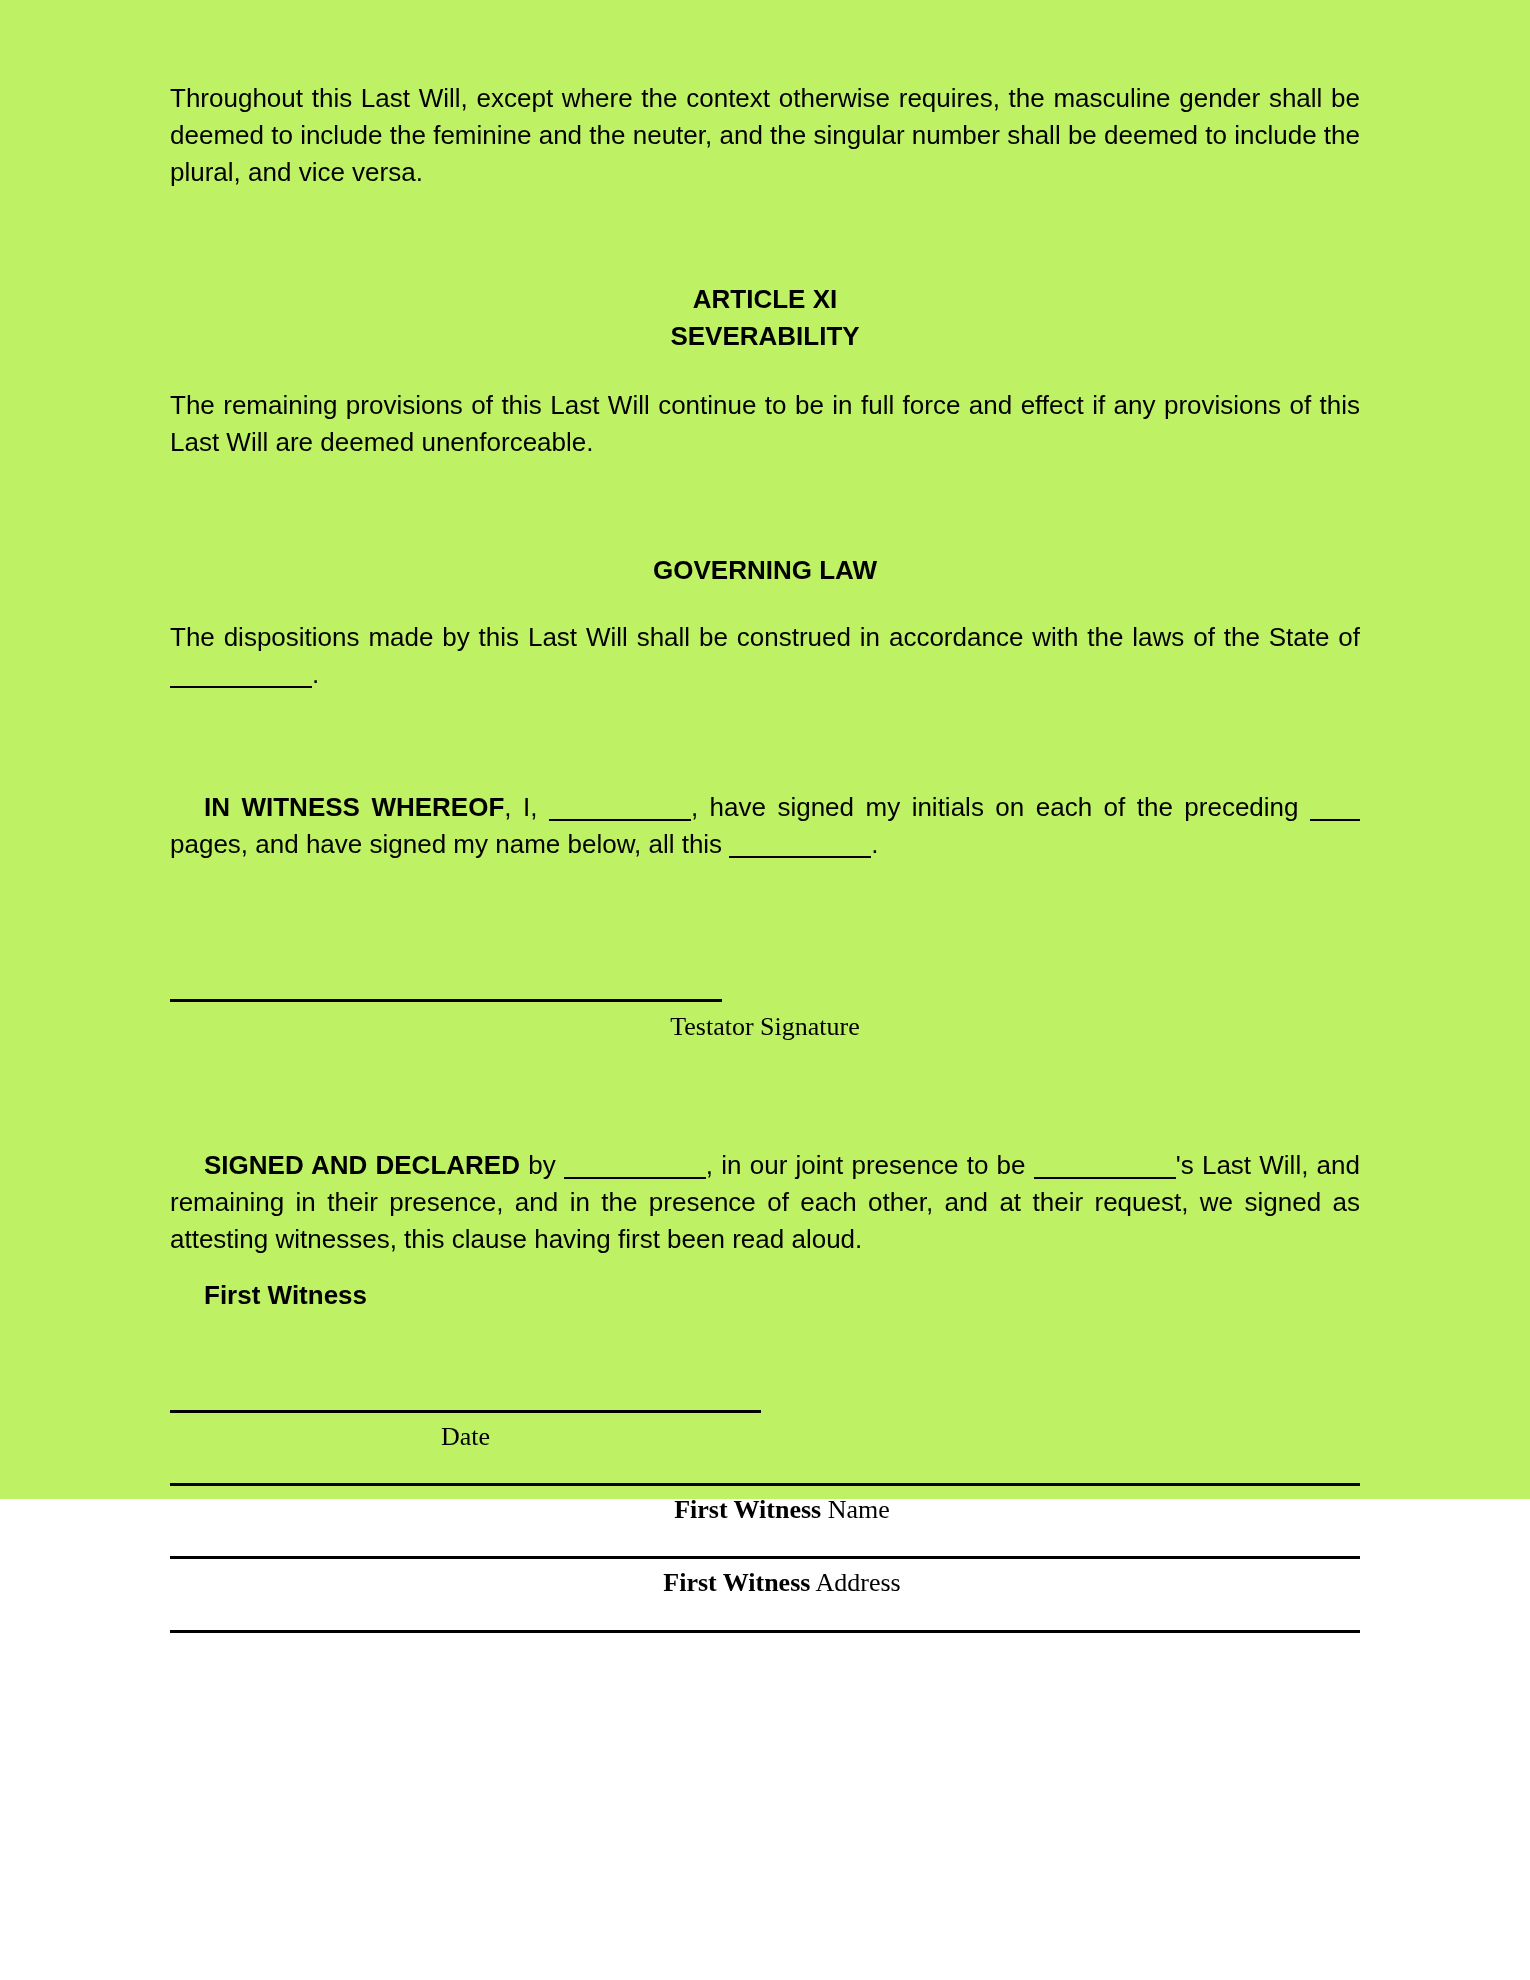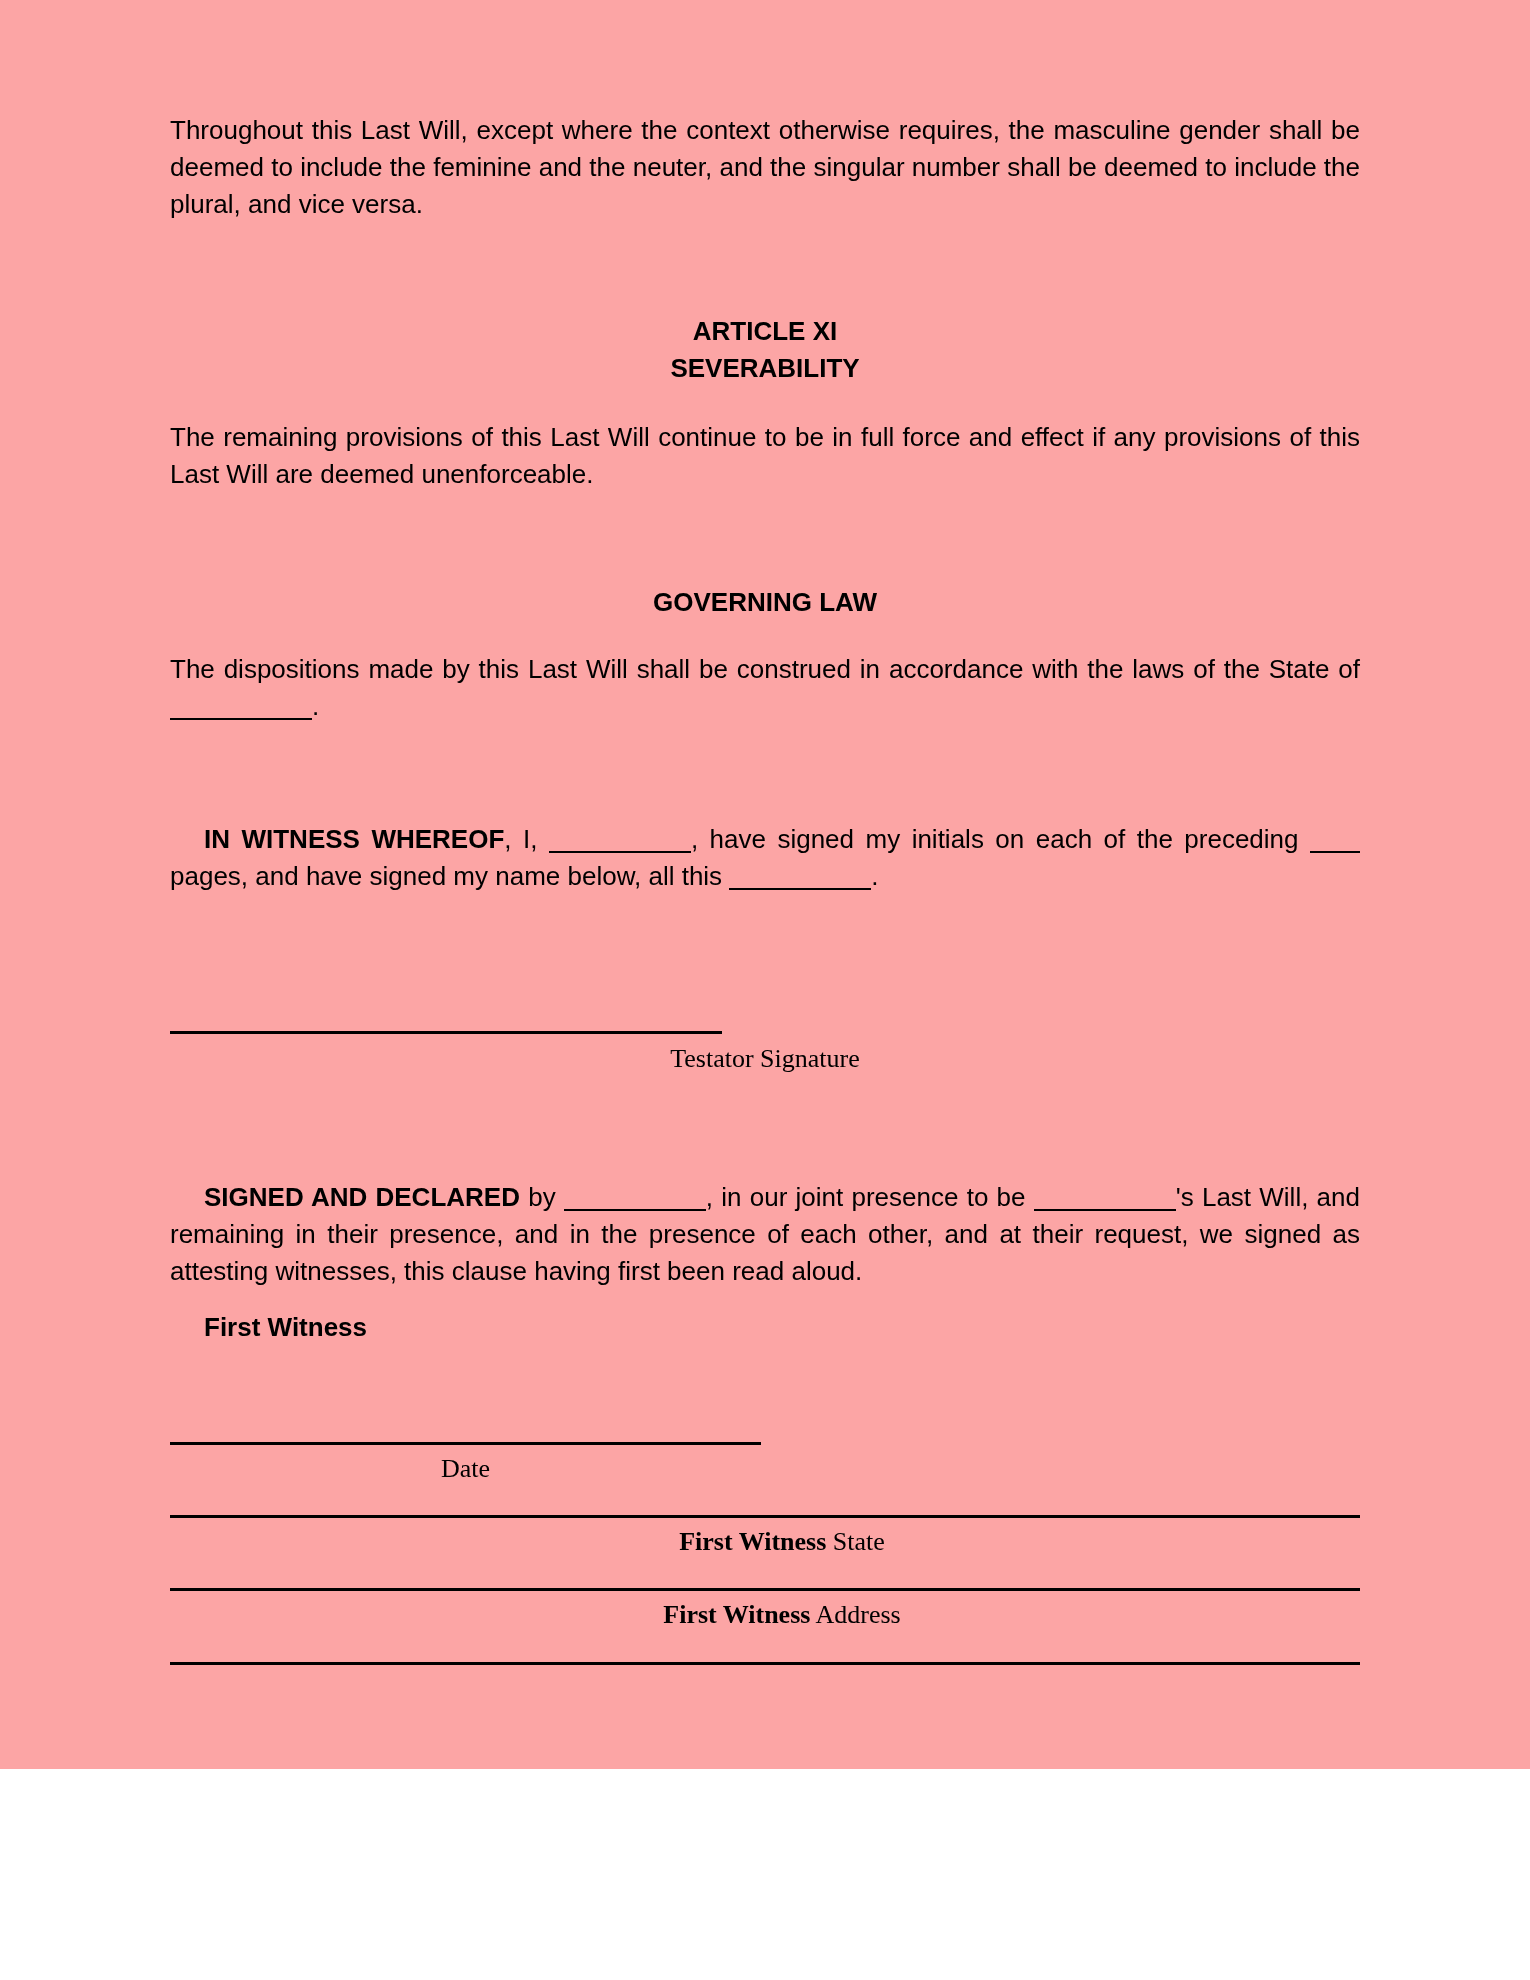--- a/index.html
+++ b/index.html
@@ -8,23 +8,23 @@
     width: 1530px;
     height: 1980px;
     font-family: "Liberation Sans", "DejaVu Sans", sans-serif;
     font-size: 26px;
     line-height: 37px;
     color: #000000;
     overflow: hidden;
   }
   .page {
     width: 1530px;
-    height: 1769px;
-    padding: 112px 170px 0 170px;
-    background: #fca5a5;
+    height: 1499px;
+    padding: 80px 170px 0 170px;
+    background: #bef264;
   }
   .para { text-align: justify; }
   .heading {
     text-align: center;
     font-weight: bold;
   }
   .mt-art11  { margin-top: 90px; }
   .mt-artbody{ margin-top: 32px; }
   .mt-art12  { margin-top: 91px; }
   .mt-art12body { margin-top: 30px; }
@@ -96,21 +96,21 @@
   <div class="two-col mt-row1">
     <div class="col">
       <div class="sig-line"></div>
       <div class="sig-label">Date</div>
     </div>
   </div>
 
   <div class="field mt-row2">
     <div class="sig-line"></div>
     <div class="sig-label">
-      <strong>First Witness</strong><span> State</span>
+      <strong>First Witness</strong><span> Name</span>
     </div>
   </div>
 
   <div class="field mt-row3">
     <div class="sig-line"></div>
     <div class="sig-label">
       <strong>First Witness</strong><span> Address</span>
     </div>
   </div>
 

